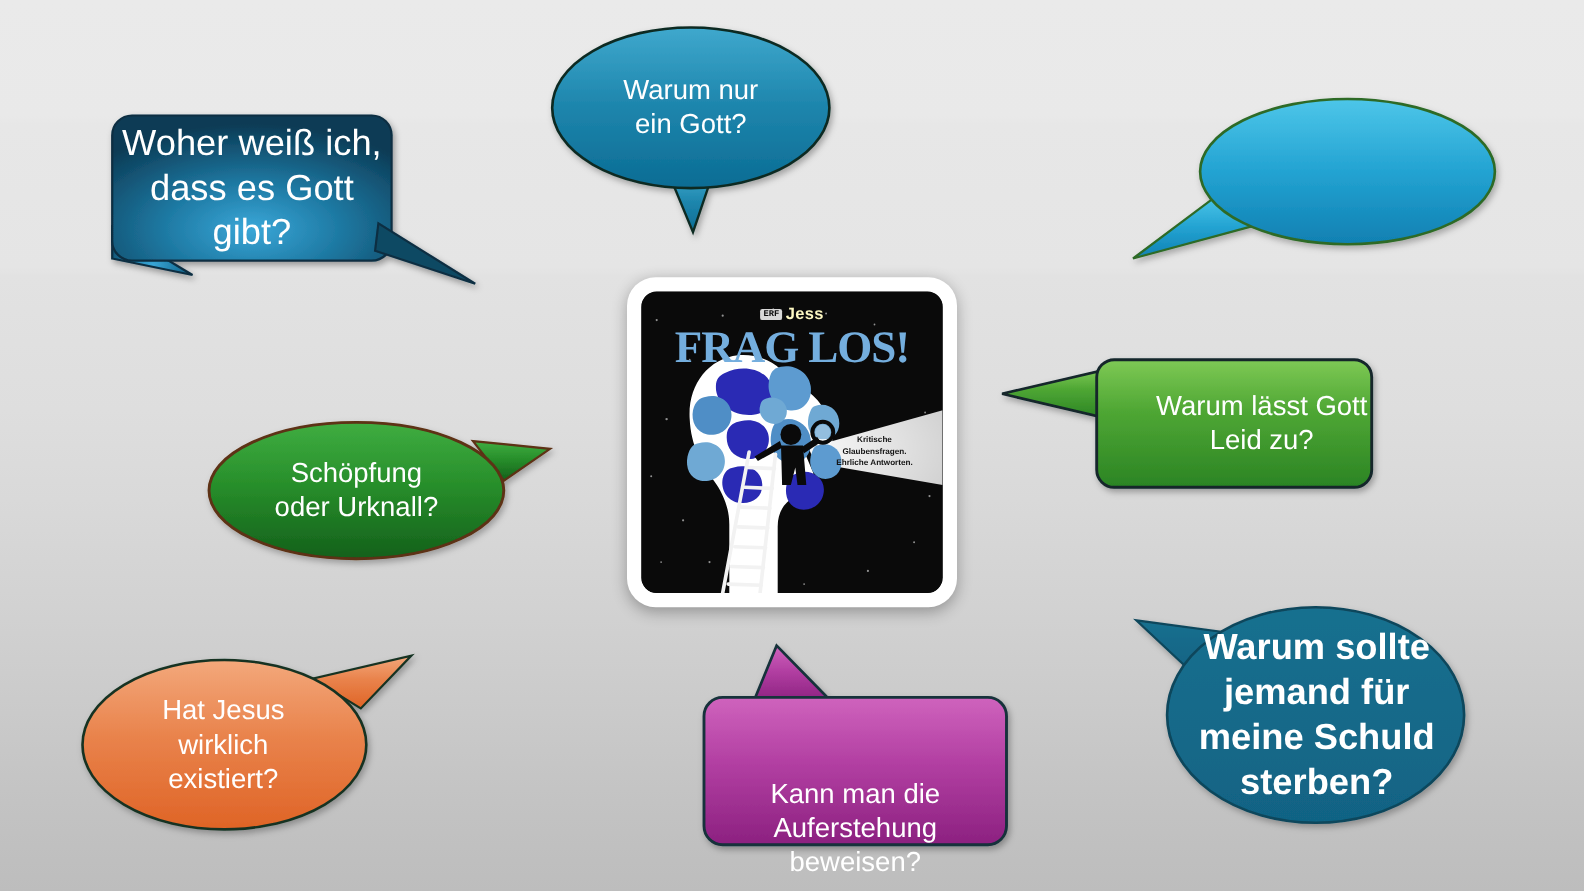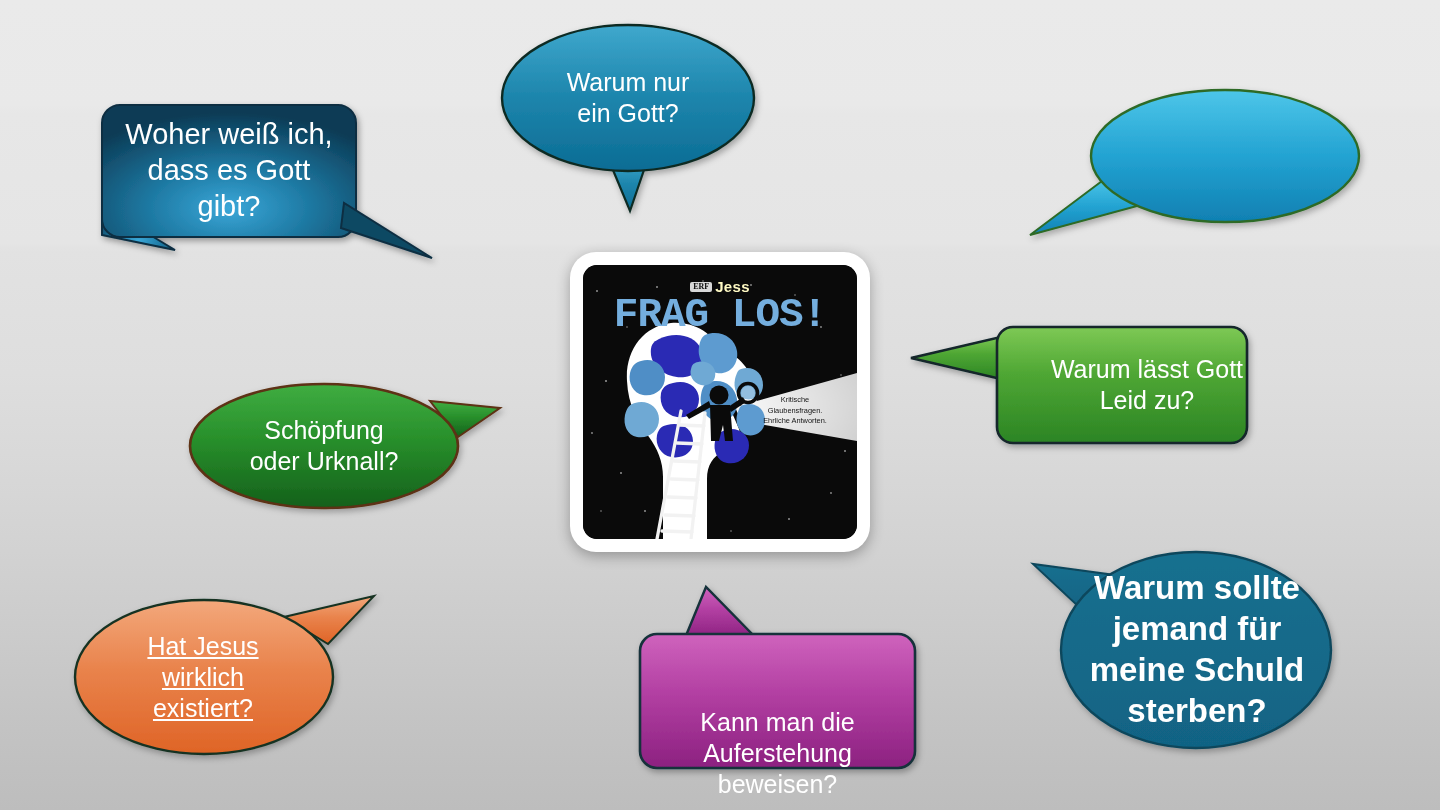--- a/index.html
+++ b/index.html
@@ -44,37 +44,37 @@
   }
   #coverArt{position:absolute;left:0;top:0;width:274px;height:274px;}
   .erf-logo{
     position:absolute;left:0;top:12px;width:274px;text-align:center;
     z-index:5;pointer-events:none;
   }
   .erf-mark{
     display:inline-block;vertical-align:middle;
     font-size:8px;font-weight:bold;color:#0a0a0a;background:#d8d8d8;
     padding:1px 3px;border-radius:2px;letter-spacing:0px;
-    font-family:Liberation Serif, serif;line-height:1;
+    font-family:Liberation Mono, monospace;line-height:1;
     margin-right:3px;
   }
   .erf-word{
     display:inline-block;vertical-align:middle;
     font-size:15px;font-weight:bold;color:#fef9c3;letter-spacing:.3px;
     font-family:"Liberation Sans",sans-serif;line-height:1;
   }
   .cover-title{
     position:absolute;left:0;top:30px;width:274px;text-align:center;z-index:5;
     font-size:41px;font-weight:bold;color:#74aede;letter-spacing:-1px;
-    font-family:Liberation Mono, monospace;line-height:1;
+    font-family:Liberation Serif, serif;line-height:1;
     pointer-events:none;
   }
   .cover-tag{
     position:absolute;right:10px;top:130px;width:104px;text-align:center;z-index:6;
-    font-size:7.4px;font-weight:normal;color:#141414;line-height:1.45;
+    font-size:7.4px;font-weight:bold;color:#141414;line-height:1.45;
     font-family:"Liberation Sans",sans-serif;white-space:pre-line;
     pointer-events:none;
   }
 </style>
 </head>
 <body>
 
 <div id="stage">
 
   <div class="bub" style="left:96px;top:100px;width:345px;height:165px;">
@@ -88,21 +88,21 @@
         <filter id="sh1" x="-25%" y="-25%" width="160%" height="170%">
           <feDropShadow dx="2" dy="3" stdDeviation="3" flood-color="#000" flood-opacity=".35"></feDropShadow>
         </filter>
       </defs>
       <g filter="url(#sh1)">
         <path d="M6,135 L79,150 L6,106 Z" fill="url(#g1)" stroke="#0a2e42" stroke-width="2"></path>
         <rect x="6" y="5" width="254" height="132" rx="18" ry="18" fill="url(#g1)" stroke="#0a2e42" stroke-width="2"></rect>
         <path d="M245,128 L336,158 L248,103 Z" fill="#0e4963" stroke="#0a2e42" stroke-width="2"></path>
       </g>
     </svg>
-    <div class="btxt" style="left:6px;top:5px;width:254px;height:132px;font-size:29px;">Woher weiß ich,
+    <div class="btxt" style="left:6px;top:5px;width:254px;height:132px;font-size:33px;">Woher weiß ich,
 dass es Gott
 gibt?</div>
   </div>
 
   <div class="bub" style="left:500px;top:18px;width:270px;height:200px;text-decoration:underline;">
     <svg width="270" height="200" viewBox="0 0 270 200">
       <defs>
         <linearGradient id="g2" x1="0" y1="0" x2="0" y2="1">
           <stop offset="0%" stop-color="#3fa8cd"></stop>
           <stop offset="48%" stop-color="#1e86ad"></stop>
@@ -192,21 +192,21 @@
         </linearGradient>
         <filter id="sh6" x="-25%" y="-25%" width="160%" height="170%">
           <feDropShadow dx="2" dy="3" stdDeviation="3" flood-color="#000" flood-opacity=".28"></feDropShadow>
         </filter>
       </defs>
       <g filter="url(#sh6)">
         <path d="M222,35 L266,62 L312,14 Z" fill="url(#g6)" stroke="#173322" stroke-width="2"></path>
         <ellipse cx="142" cy="95" rx="129" ry="77" fill="url(#g6)" stroke="#173322" stroke-width="2.4"></ellipse>
       </g>
     </svg>
-    <div class="btxt" style="left:26px;top:32px;width:230px;height:126px;font-size:25px;text-decoration:underline;">Hat Jesus
+    <div class="btxt" style="left:26px;top:32px;width:230px;height:126px;font-size:25px;">Hat Jesus
 wirklich
 existiert?</div>
   </div>
 
   <div class="bub" style="left:628px;top:572px;width:300px;height:205px;">
     <svg width="300" height="205" viewBox="0 0 300 205">
       <defs>
         <linearGradient id="g7" x1="0" y1="0" x2="0" y2="1">
           <stop offset="0%" stop-color="#cf63bd"></stop>
           <stop offset="45%" stop-color="#b23fa2"></stop>

